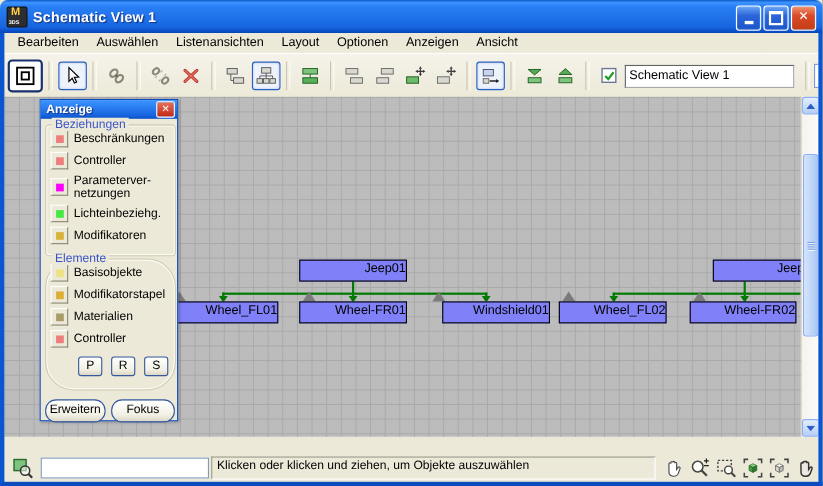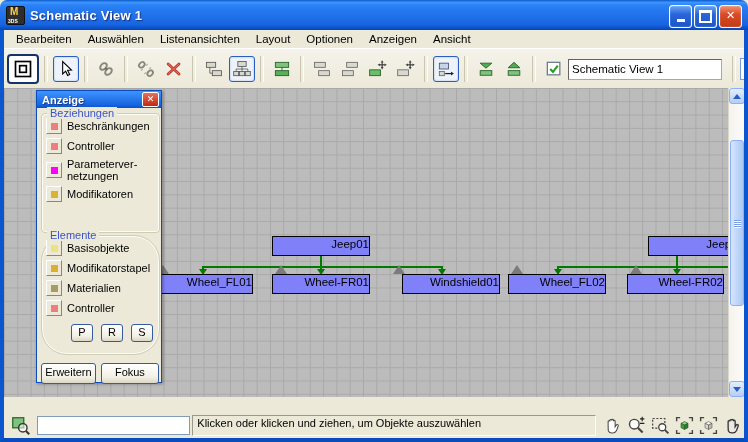--- a/index.html
+++ b/index.html
@@ -94,22 +94,22 @@
   .swatch{width:14px;height:14px;border:1px solid;border-color:#fff #8a8874 #8a8874 #fff;background:#ece9d8;
     display:flex;align-items:center;justify-content:center;flex:0 0 auto;}
   .swatch i{display:block;width:7px;height:7px;}
   .plabel{font-size:11px;color:#000;white-space:pre-line;line-height:12px;}
   .xpbtn{border:1px solid #355aa0;border-radius:3px;background:linear-gradient(180deg,#ffffff,#f2f0e4 70%,#dcd6c4);
     font-size:11px;font-family:"Liberation Sans",sans-serif;color:#000;text-align:center;}
   .prsrow{position:absolute;top:88px;right:6px;display:flex;gap:8px;}
   .prs{width:20px;height:16px;line-height:14px;}
   .pbtns{position:absolute;top:272px;left:4px;width:118px;display:flex;gap:5px;}
   .pbtn{height:19px;line-height:17px;}
-  .pbtn.expand{width:62px;}
-  .pbtn.focus{width:66px;}
+  .pbtn.expand{width:62px;border-radius:10px;}
+  .pbtn.focus{width:66px;border-radius:10px;}
   svg{display:block;}
 </style>
 </head>
 <body>
 
 <div class="win">
 
   <div class="titlebar">
     <div class="winlogo">
       <span class="m">M</span>
@@ -421,20 +421,26 @@
       </div>
       <div class="prow">
         <span class="swatch">
             <i style="background: rgb(255, 0, 255);"></i>
           </span>
         <span class="plabel">Parameterver-
 netzungen</span>
       </div>
       <div class="prow">
         <span class="swatch">
+            <i style="background: rgb(68, 233, 68);"></i>
+          </span>
+        <span class="plabel">Lichteinbeziehg.</span>
+      </div>
+      <div class="prow">
+        <span class="swatch">
             <i style="background: rgb(217, 178, 58);"></i>
           </span>
         <span class="plabel">Modifikatoren</span>
       </div>
     </div>
 
     <div class="fset fset2">
       <span class="legend">Elemente</span>
       <div class="prow">
         <span class="swatch">

